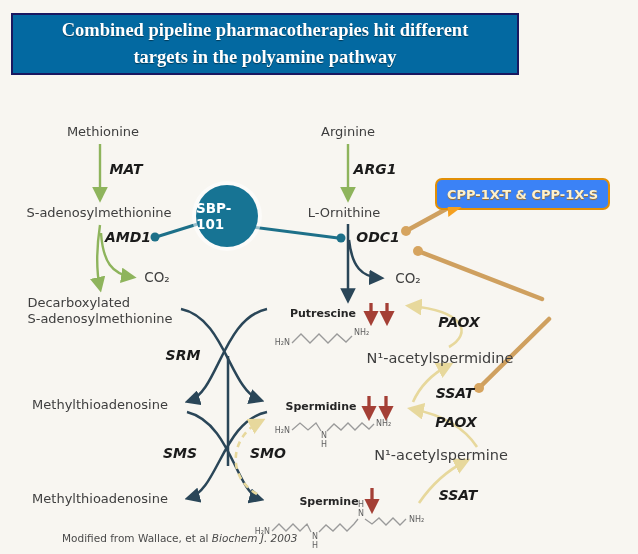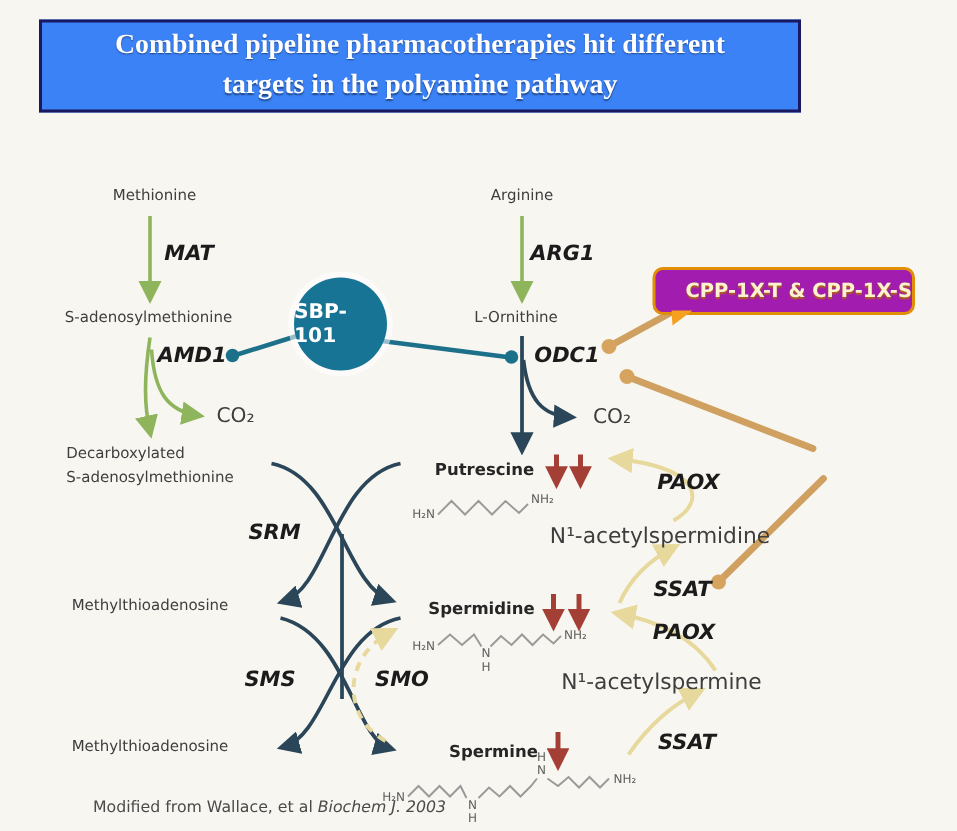--- a/index.html
+++ b/index.html
@@ -1,41 +1,41 @@
 <!DOCTYPE html>
 <html><head>
 <meta charset="utf-8">
 <style>
   html,body{margin:0;padding:0;}
   body{background:#e9e7e2;font-family:"DejaVu Sans","Liberation Sans",sans-serif;}
   #stage{position:relative;width:638px;height:554px;background:#f8f6f1;overflow:hidden;}
 
   
-  .banner{position:absolute;left:26px;top:13px;width:508px;height:62px;
-    background:#3b82f6;border:2px solid #191860;box-sizing:border-box;
+  .banner{position:absolute;left:11px;top:13px;width:508px;height:62px;
+    background:#0369a1;border:2px solid #191860;box-sizing:border-box;
     display:flex;align-items:center;justify-content:center;}
   .banner-text{font-family:"Liberation Serif","DejaVu Serif",serif;font-weight:bold;
     color:#ffffff;font-size:18.5px;line-height:1.45;text-align:center;padding:0 22px;
     text-shadow:0 1px 1px rgba(0,0,0,.45);}
 
   
   .lbl{position:absolute;transform:translate(-50%,-50%);white-space:nowrap;
-    color:#3e3e3e;font-size:10px;}
+    color:#3e3e3e;font-size:13px;}
   .lbl2{line-height:16px;text-align:left;}
   .enz{font-style:italic;font-weight:bold;color:#1b1b1b;font-size:14px;}
   .met-bold{font-weight:bold;color:#262626;font-size:11px;}
   .acetyl{font-size:14.5px;color:#3e3e3e;}
   .co2{font-size:13.5px;}
 
   
   .sbp-circle{position:absolute;left:196px;top:185px;width:62px;height:62px;
     border-radius:50%;background:#177494;display:flex;align-items:center;justify-content:center;
     color:#fff;font-weight:bold;font-size:13.5px;box-shadow:0 0 0 4px rgba(255,255,255,.55);}
-  .orange-box{position:absolute;background:#a21caf;border:2px solid #e18f07;border-radius:7px;
-    box-sizing:border-box;display:flex;align-items:center;justify-content:flex-end;
+  .orange-box{position:absolute;background:#3b82f6;border:2px solid #e18f07;border-radius:7px;
+    box-sizing:border-box;display:flex;align-items:center;justify-content:center;
     color:#fdf2cf;font-weight:bold;font-size:13px;text-shadow:0 1px 1px rgba(176,106,0,.9);}
   .cpp-box{left:435px;top:178px;width:175px;height:32px;}
   .fly-box{left:538px;top:290px;width:84px;height:32px;}
   .fly-text{text-decoration:underline wavy rgba(253,242,207,.9);text-underline-offset:3px;}
   .box-tail{position:absolute;left:8px;bottom:-9px;width:0;height:0;
     border-left:6px solid transparent;border-right:8px solid transparent;
     border-top:10px solid #f5a01f;transform:skewX(-28deg);}
 
   
   .footer{position:absolute;left:28px;top:532px;font-size:10.5px;color:#4a4a4a;margin-left:34px;}

